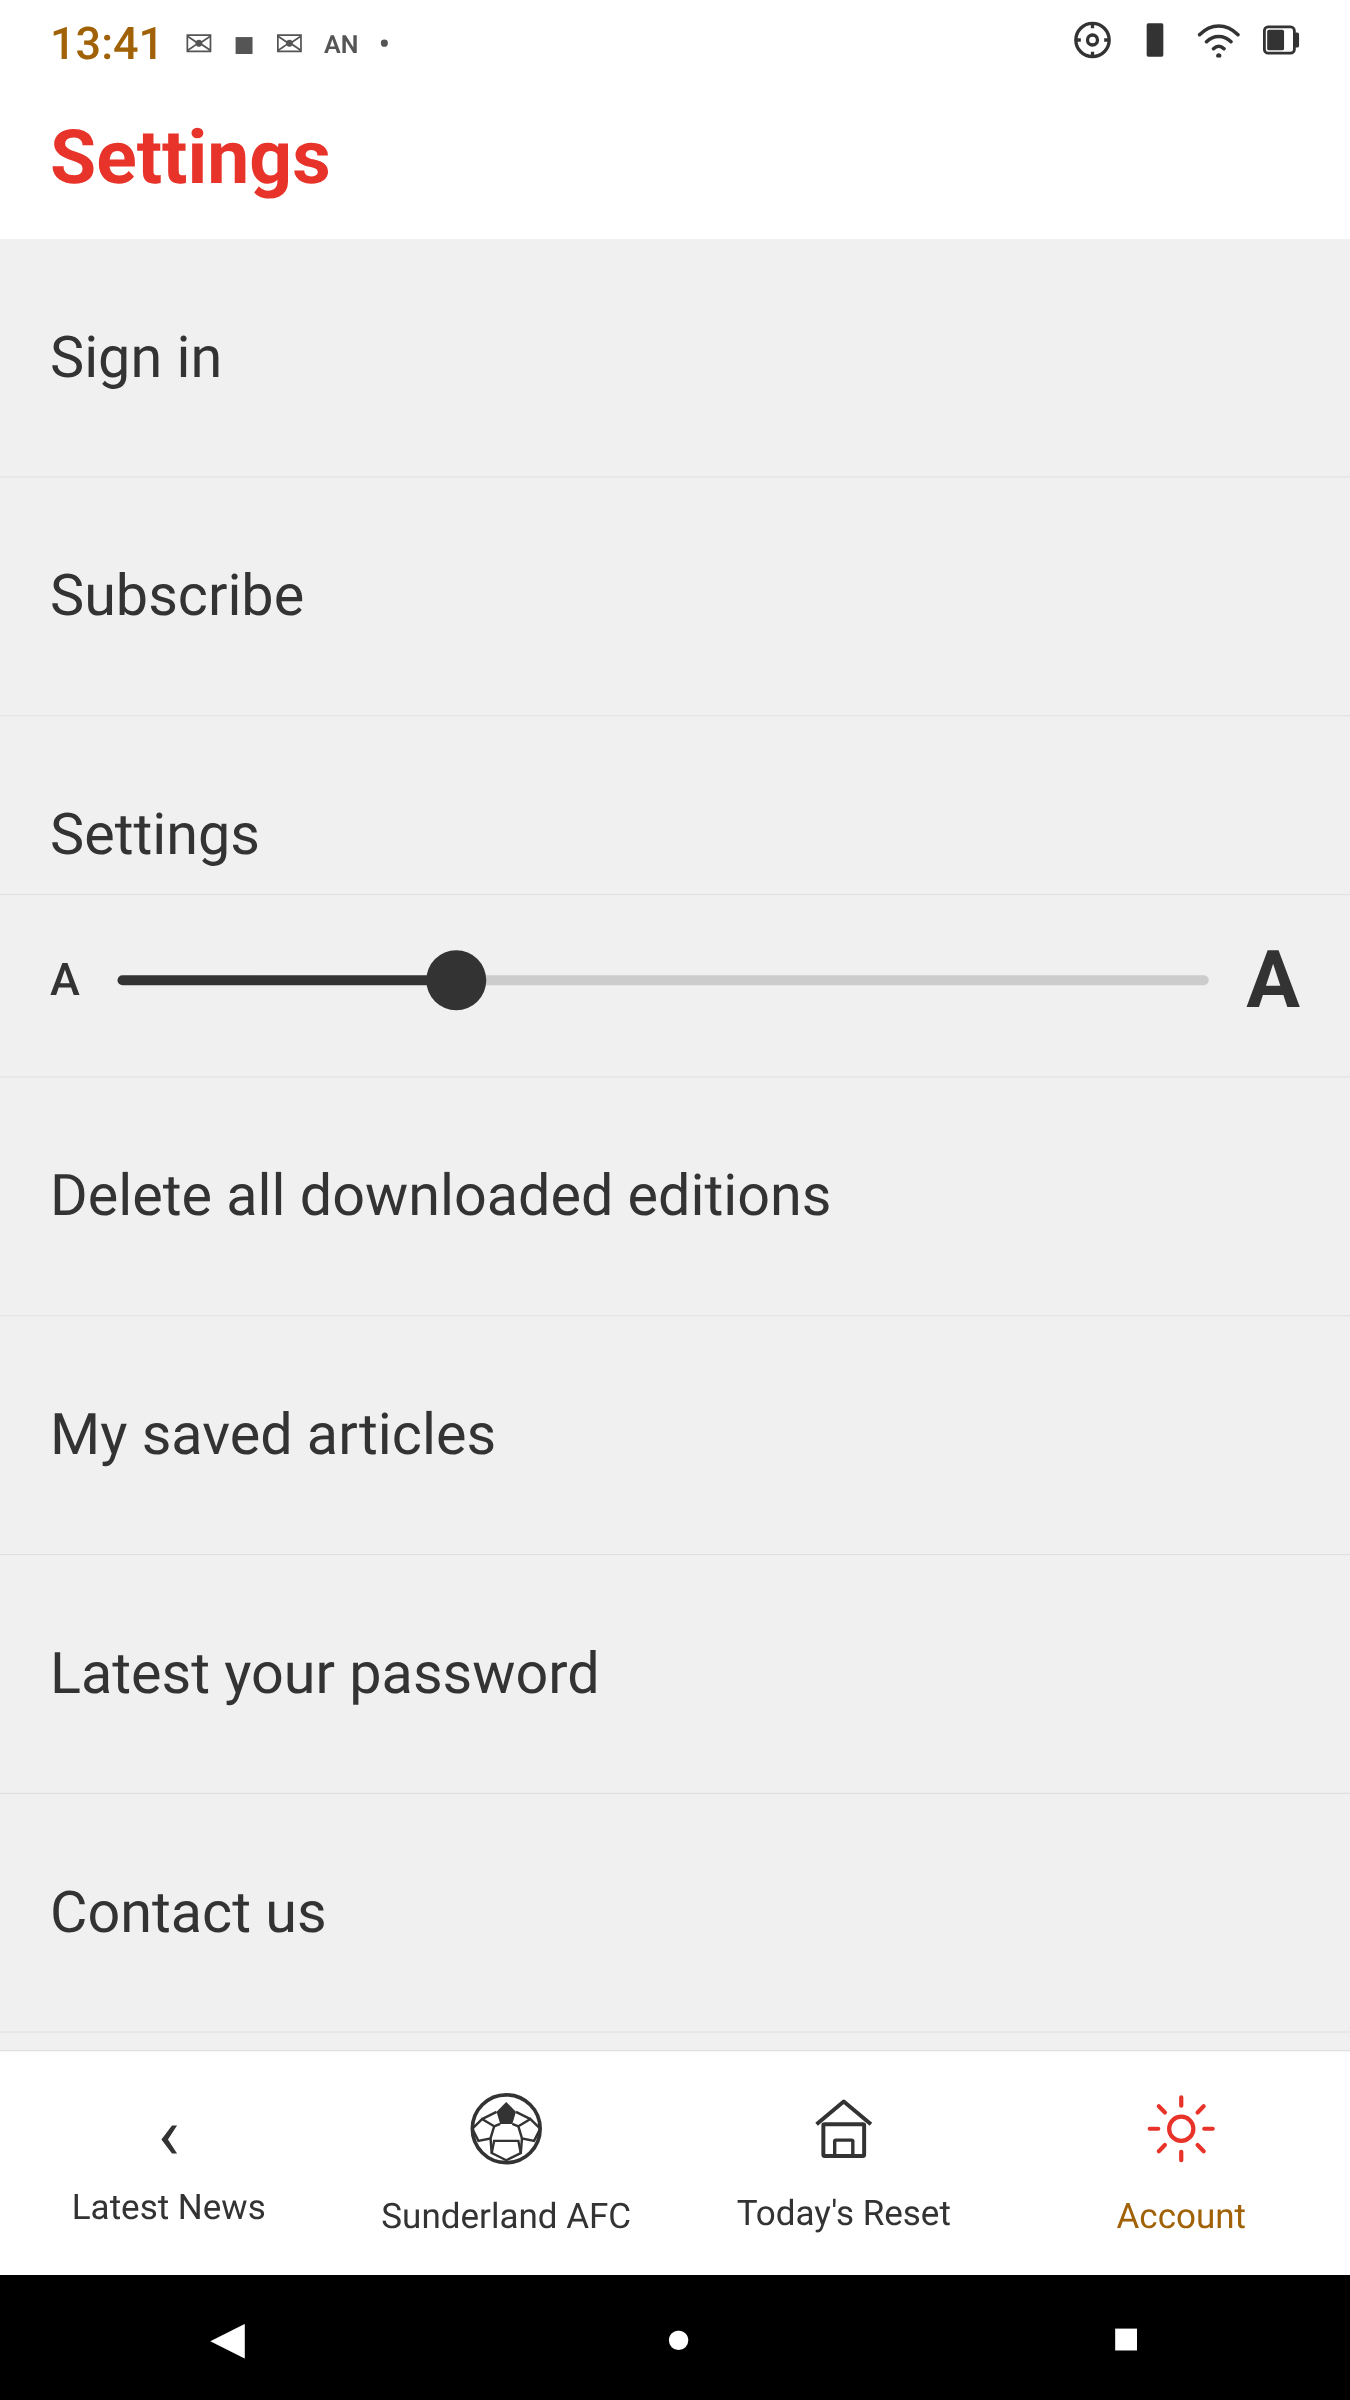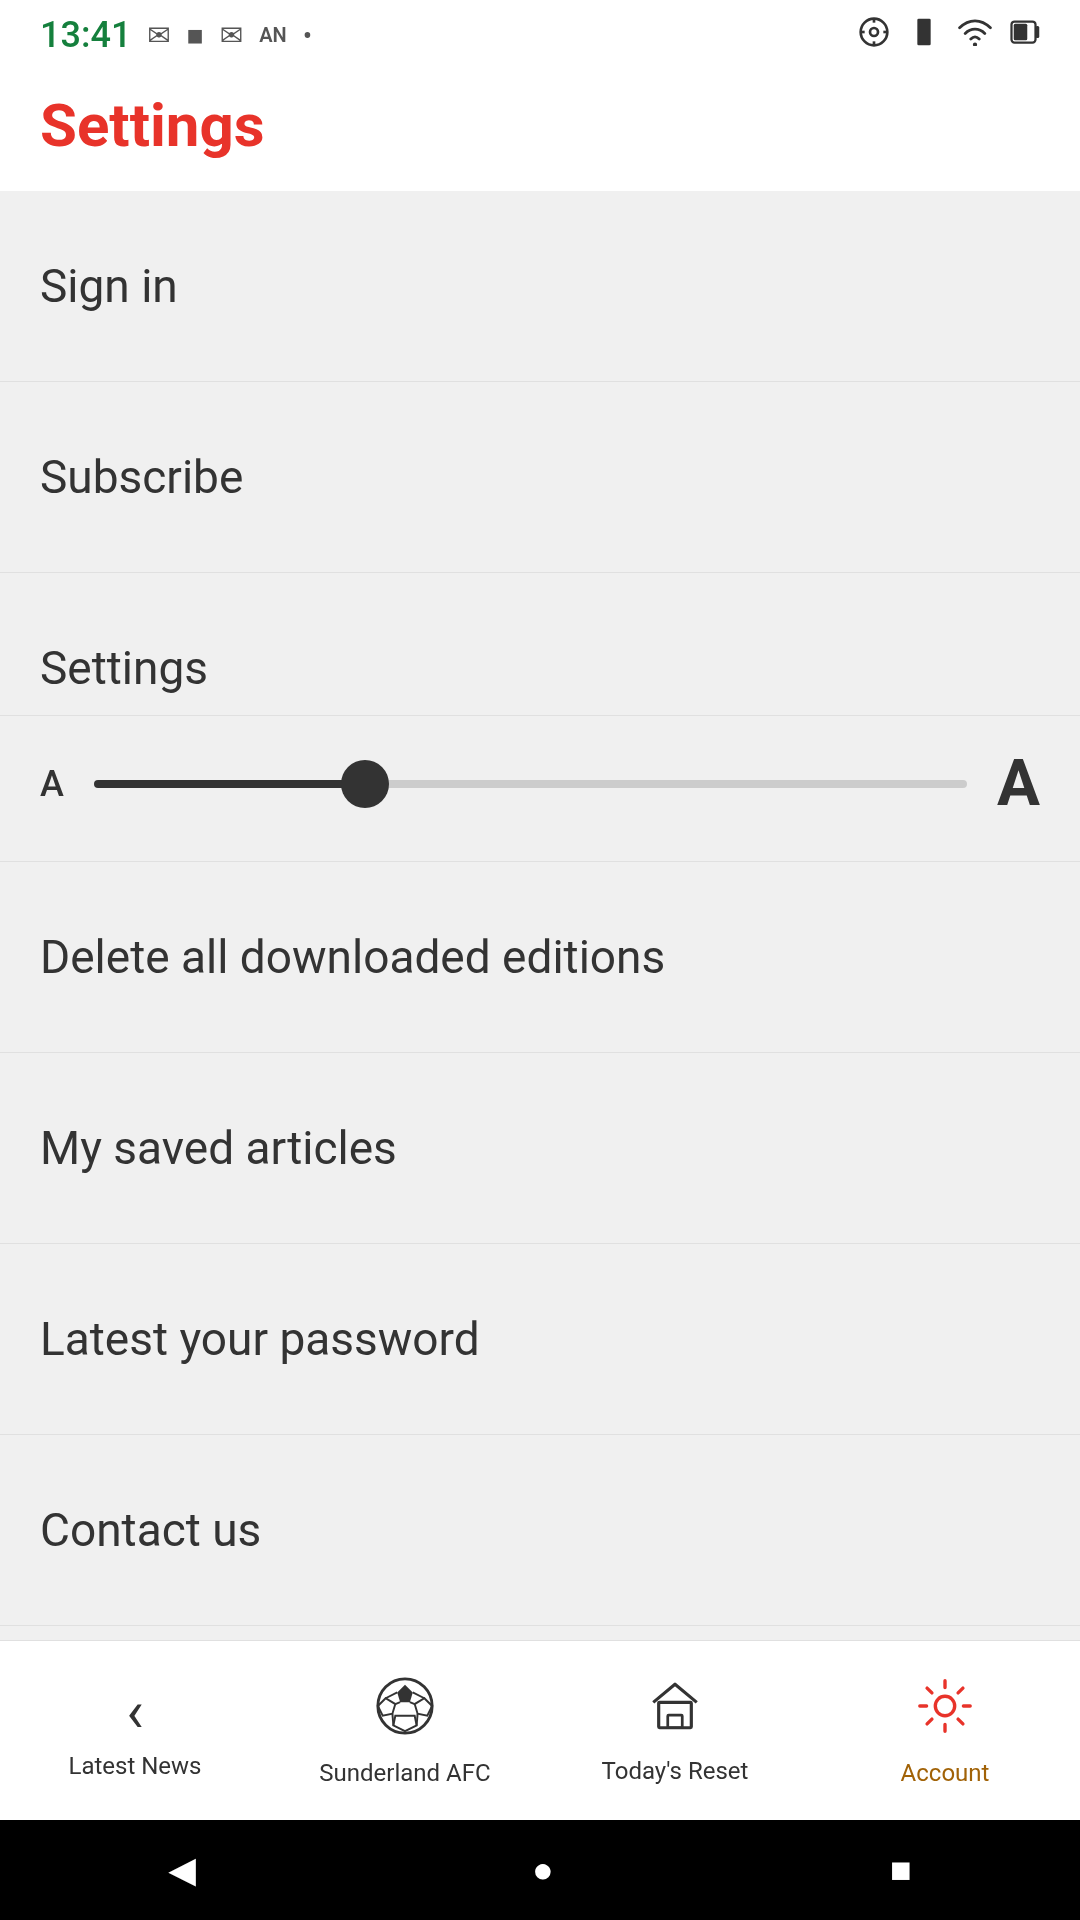--- a/index.html
+++ b/index.html
@@ -32,21 +32,21 @@
 
     .status-bar-left {
       display: flex;
       align-items: center;
       gap: 16px;
     }
 
     .status-time {
       font-size: 36px;
       font-weight: 500;
-      color: #15803d;
+      color: #a16207;
     }
 
     .status-icon {
       font-size: 28px;
       color: #555;
     }
 
     .status-bar-right {
       display: flex;
       align-items: center;
@@ -162,21 +162,21 @@
       font-size: 60px;
       color: #333333;
       line-height: 1;
     }
 
     .nav-icon.active {
       color: #e8332a;
     }
 
     .nav-label {
-      font-size: 24px;
+      font-size: 28px;
       color: #333333;
       text-align: left;
     }
 
     .nav-label.active {
       color: #a16207;
     }
 
     
     .android-nav {

